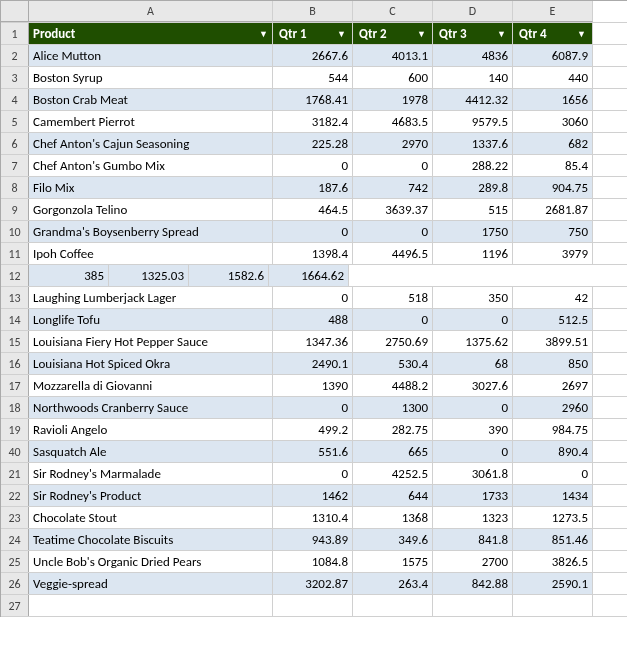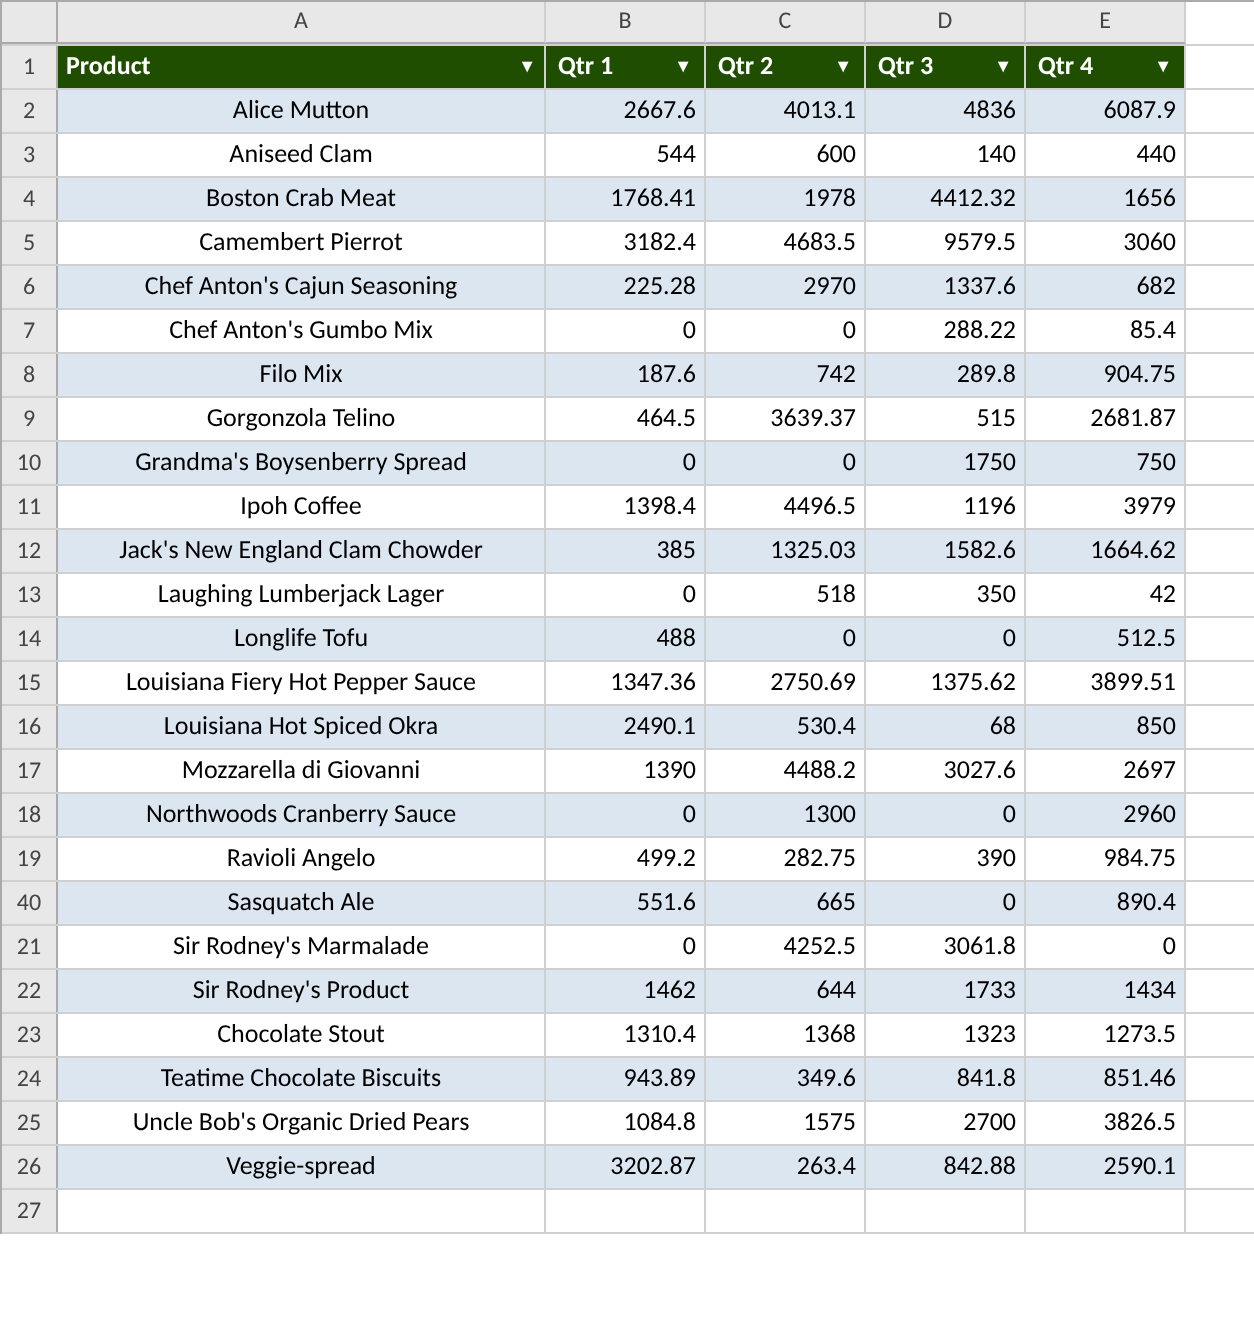--- a/index.html
+++ b/index.html
@@ -66,21 +66,20 @@
     .row-even .cell-data, .row-even .cell-product {
       background: #dce6f1;
     }
     .row-odd .cell-data, .row-odd .cell-product {
       background: #fff;
     }
     
     .cell-product {
       width: 244px;
       min-width: 244px;
-      justify-content: center;
     }
     
     .cell-qtr {
       width: 80px;
       min-width: 80px;
       justify-content: flex-end;
     }
     .cell-qtr-header {
       width: 80px;
       min-width: 80px;
@@ -152,21 +151,21 @@
       <div class="row row-even">
     <div class="cell cell-rownum">2</div>
     <div class="cell cell-product cell-data">Alice Mutton</div>
     <div class="cell cell-qtr cell-data">2667.6</div>
     <div class="cell cell-qtr cell-data">4013.1</div>
     <div class="cell cell-qtr cell-data">4836</div>
     <div class="cell cell-qtr cell-data">6087.9</div>
   </div>
       <div class="row row-odd">
     <div class="cell cell-rownum">3</div>
-    <div class="cell cell-product cell-data">Aniseed Clam</div>
+    <div class="cell cell-product cell-data">Boston Syrup</div>
     <div class="cell cell-qtr cell-data">544</div>
     <div class="cell cell-qtr cell-data">600</div>
     <div class="cell cell-qtr cell-data">140</div>
     <div class="cell cell-qtr cell-data">440</div>
   </div>
       <div class="row row-even">
     <div class="cell cell-rownum">4</div>
     <div class="cell cell-product cell-data">Boston Crab Meat</div>
     <div class="cell cell-qtr cell-data">1768.41</div>
     <div class="cell cell-qtr cell-data">1978</div>
@@ -224,21 +223,20 @@
       <div class="row row-odd">
     <div class="cell cell-rownum">11</div>
     <div class="cell cell-product cell-data">Ipoh Coffee</div>
     <div class="cell cell-qtr cell-data">1398.4</div>
     <div class="cell cell-qtr cell-data">4496.5</div>
     <div class="cell cell-qtr cell-data">1196</div>
     <div class="cell cell-qtr cell-data">3979</div>
   </div>
       <div class="row row-even">
     <div class="cell cell-rownum">12</div>
-    <div class="cell cell-product cell-data">Jack's New England Clam Chowder</div>
     <div class="cell cell-qtr cell-data">385</div>
     <div class="cell cell-qtr cell-data">1325.03</div>
     <div class="cell cell-qtr cell-data">1582.6</div>
     <div class="cell cell-qtr cell-data">1664.62</div>
   </div>
       <div class="row row-odd">
     <div class="cell cell-rownum">13</div>
     <div class="cell cell-product cell-data">Laughing Lumberjack Lager</div>
     <div class="cell cell-qtr cell-data">0</div>
     <div class="cell cell-qtr cell-data">518</div>

